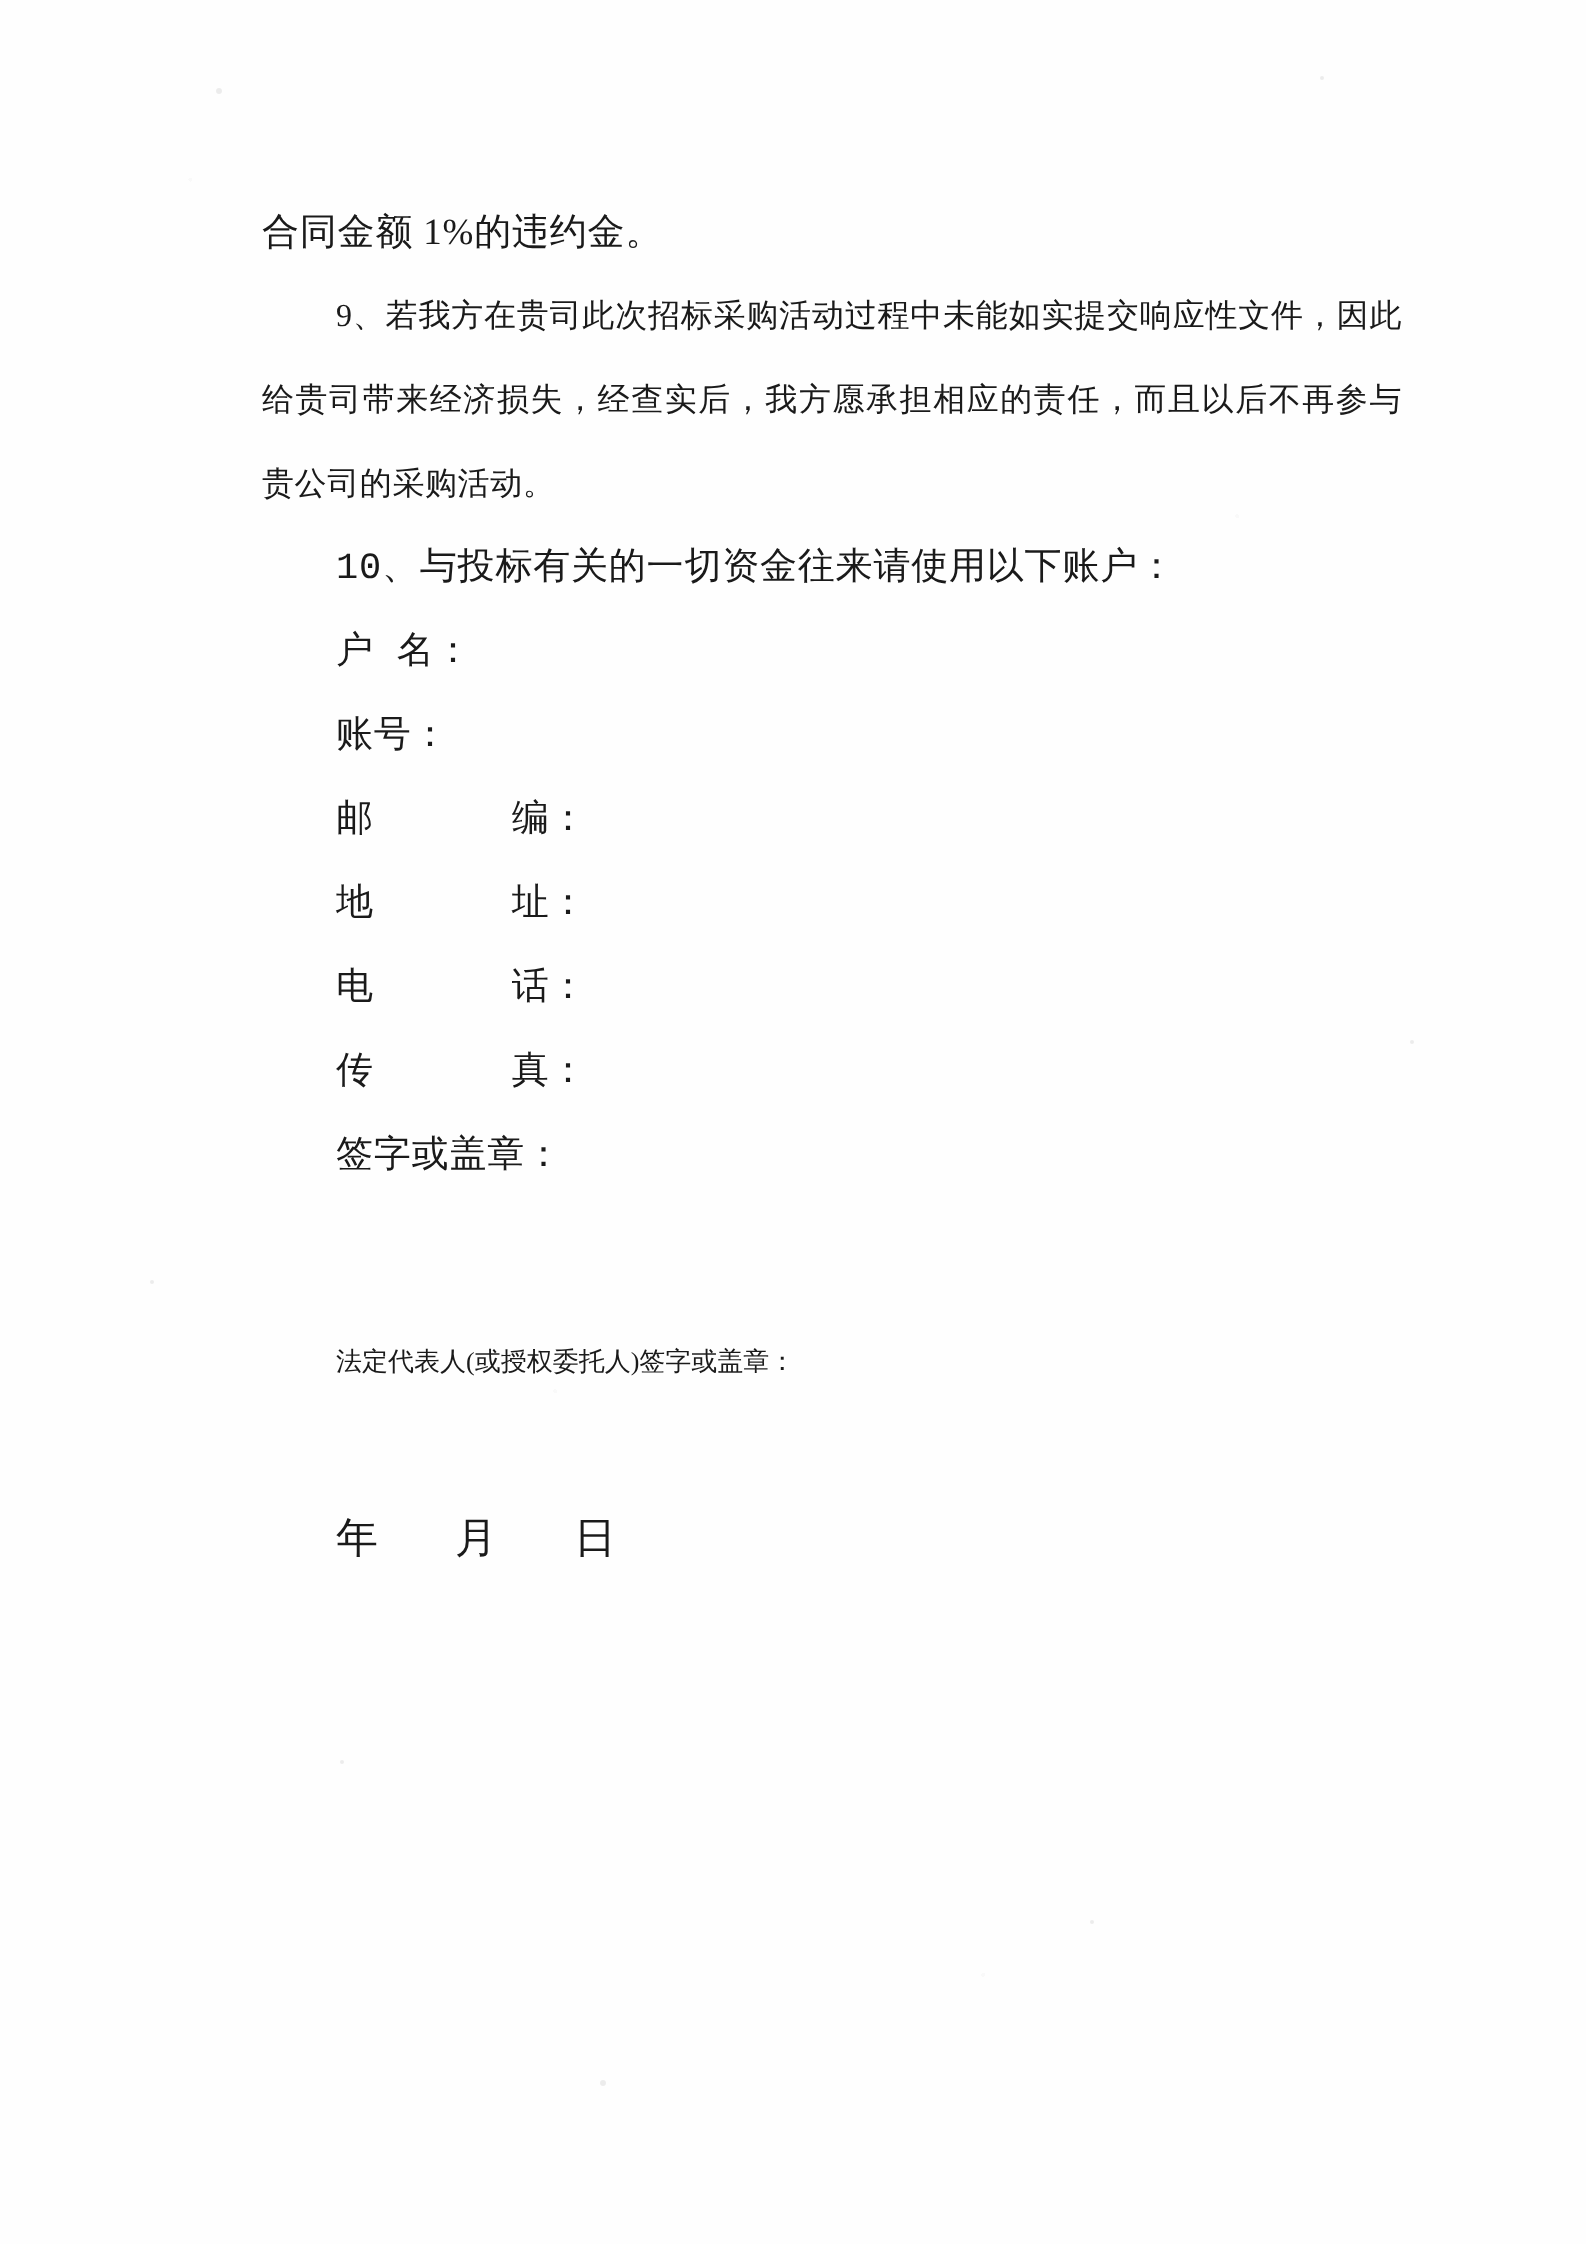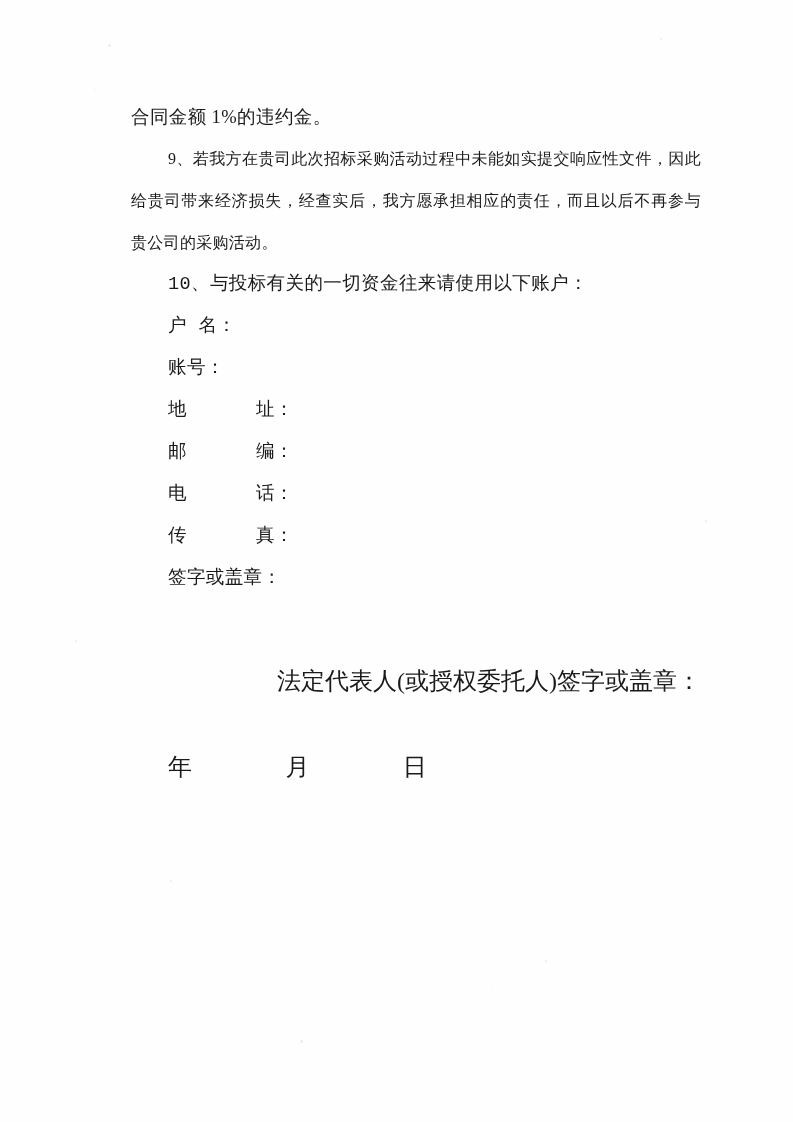--- a/index.html
+++ b/index.html
@@ -47,33 +47,31 @@
     font-size: 16px;
     line-height: 42px;
     letter-spacing: 0.3px;
     text-align: justify;
     text-justify: inter-ideograph;
     text-indent: 37px;
   }
   .gap-md { height: 46px; }
   .gap-lg { height: 60px; }
   .sig {
-    font-size: 24px;
+    font-size: 13px;
     line-height: 42px;
     padding-left: 37px;
     white-space: pre;
-    text-align: right;
   }
   .date {
-    font-size: 24px;
+    font-size: 21px;
     line-height: 42px;
     padding-left: 37px;
     white-space: pre;
     letter-spacing: 1px;
-    font-family: Liberation Mono, monospace;
   }
   .spec {
     position: absolute;
     background: rgba(0,0,0,0.07);
     border-radius: 50%;
     pointer-events: none;
   }
 </style>
 </head>
 <body>
@@ -95,23 +93,23 @@
     <div class="para">9、若我方在贵司此次招标采购活动过程中未能如实提交响应性文件，因此给贵司带来经济损失，经查实后，我方愿承担相应的责任，而且以后不再参与贵公司的采购活动。</div>
 
     <div class="line indent">10、与投标有关的一切资金往来请使用以下账户：</div>
 
 
     <div class="line indent">户 名：</div>
 
     <div class="line indent">账号：</div>
 
 
+    <div class="line indent">邮      编：</div>
+
     <div class="line indent">地      址：</div>
-
-    <div class="line indent">邮      编：</div>
 
     <div class="line indent">电      话：</div>
 
     <div class="line indent">传      真：</div>
 
     <div class="line indent">签字或盖章：</div>
 
     <div class="gap-lg"></div>
 
     <div class="sig">法定代表人(或授权委托人)签字或盖章：</div>

